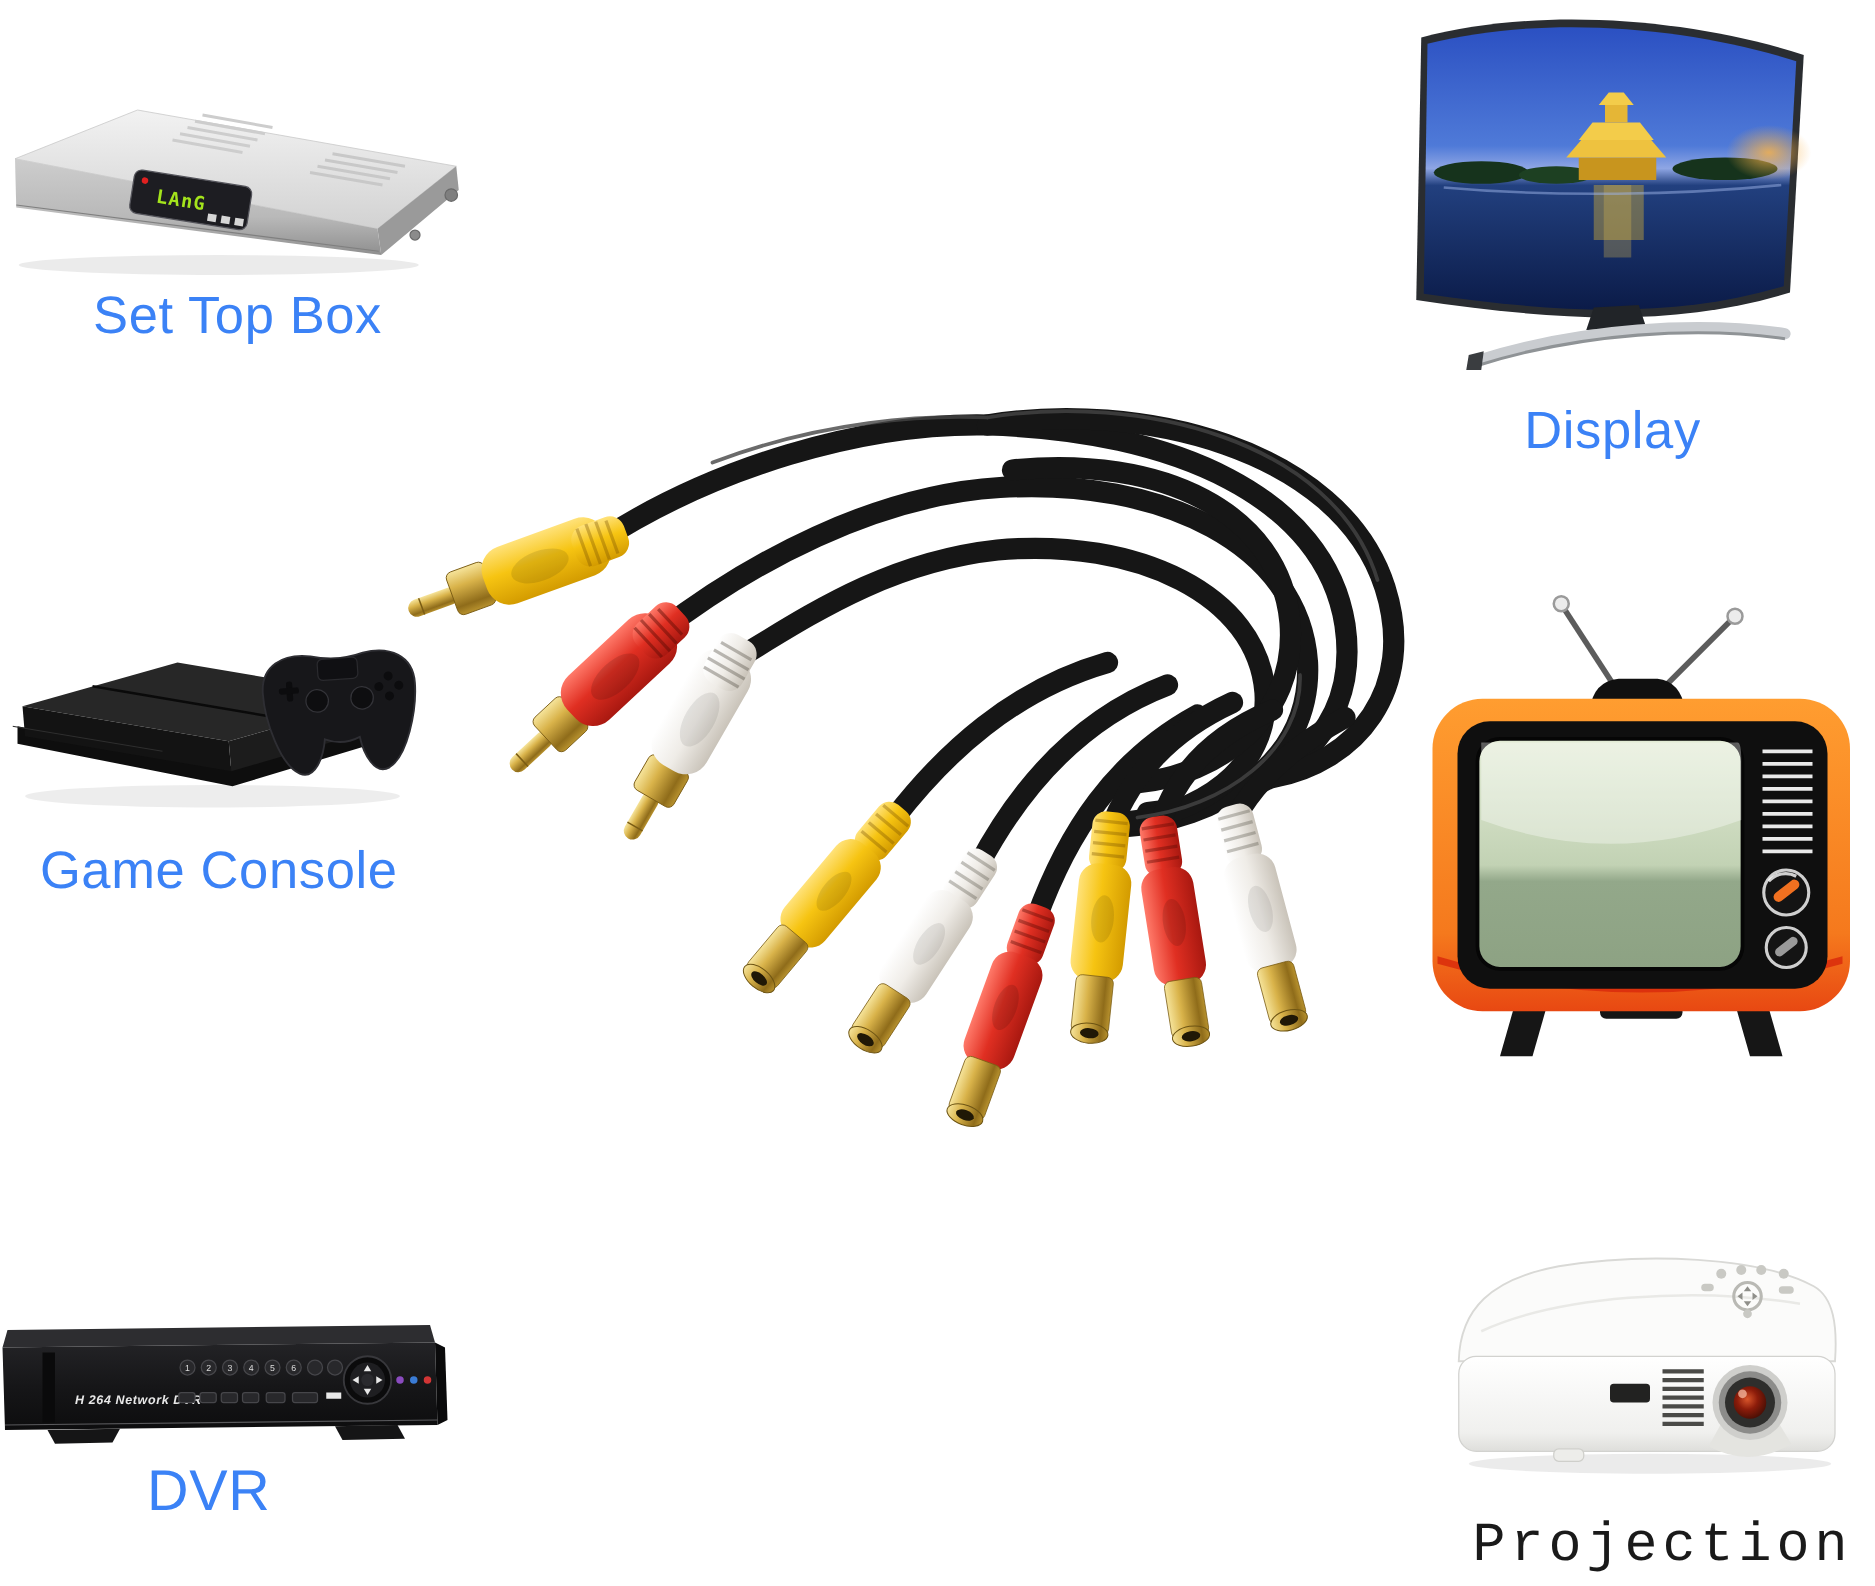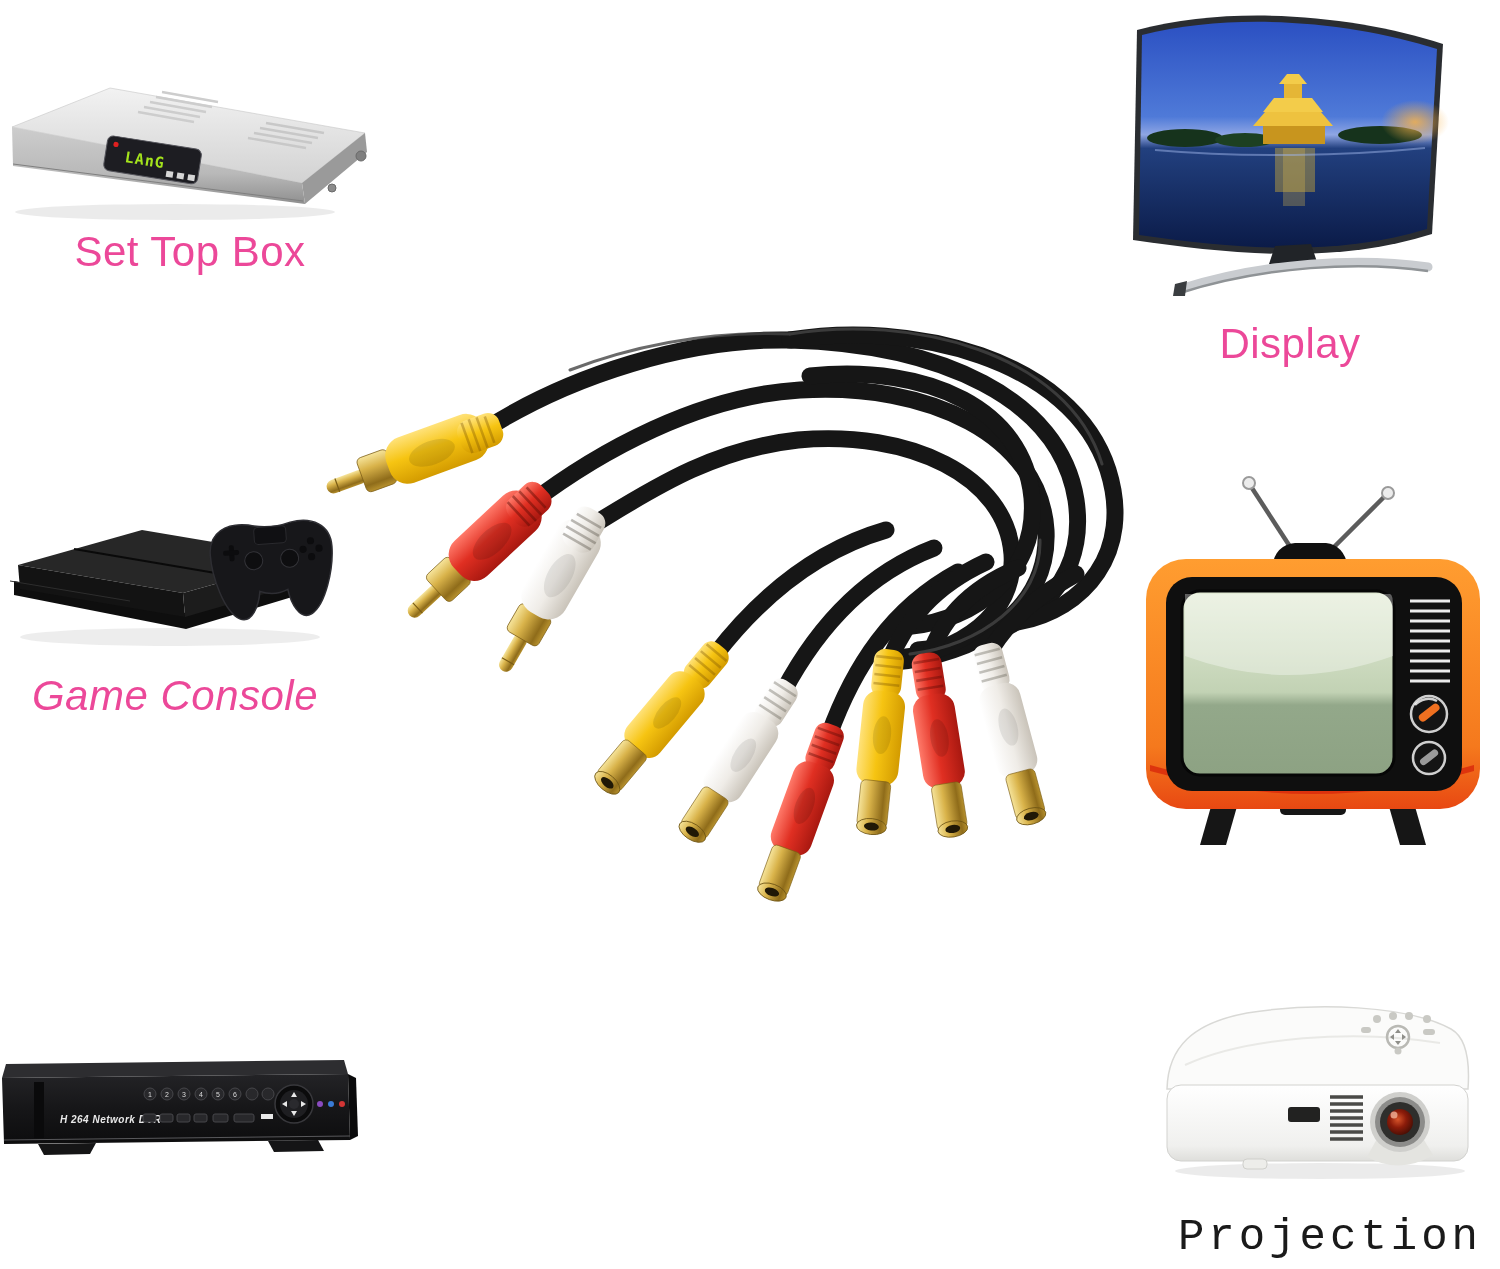--- a/index.html
+++ b/index.html
@@ -1,19 +1,19 @@
 <!DOCTYPE html>
 <html><head>
 <meta charset="utf-8">
 <style>
   html,body{margin:0;padding:0;background:#ffffff;}
   #stage{position:relative;width:1500px;height:1269px;background:#ffffff;overflow:hidden;
          font-family:"Liberation Sans",sans-serif;}
   .dev{position:absolute;}
-  .label{position:absolute;color:#ec4899;text-align:center;font-size:42px;
+  .label{position:absolute;color:#3b82f6;text-align:center;font-size:42px;
          font-family:"Liberation Sans",sans-serif;letter-spacing:0.5px;}
   .label.big{font-size:46px;}
   .label.mono{font-family:"Liberation Mono",monospace;font-size:44px;letter-spacing:4px;color:#1a1a1a;}
   svg{display:block;}
 </style>
 </head>
 <body>
 
 <div id="stage">
 
@@ -116,21 +116,21 @@
           <rect x="21" y="24" width="5" height="16" rx="2"></rect>
           <rect x="15" y="29" width="16" height="5" rx="2"></rect>
           <circle cx="103" cy="25" r="3.6"></circle>
             <circle cx="111" cy="33" r="3.6"></circle>
           <circle cx="103" cy="41" r="3.6"></circle>
             <circle cx="95" cy="33" r="3.6"></circle>
         </g>
       </g>
     </svg>
   </div>
-  <div class="label" style="left:10px;top:672px;width:330px;font-style:italic;">Game Console</div>
+  <div class="label" style="left:10px;top:672px;width:330px;">Game Console</div>
 
   <div class="dev" style="left:1130px;top:465px;width:365px;height:395px;">
     <svg width="365" height="395" viewBox="0 0 365 395">
       <defs>
         <linearGradient id="tvBody" x1="0" y1="0" x2="0" y2="1">
           <stop offset="0" stop-color="#ff9d30"></stop>
             <stop offset="0.75" stop-color="#f5791d"></stop>
             <stop offset="1" stop-color="#e84812"></stop>
         </linearGradient>
         <linearGradient id="tvScreen" x1="0" y1="0" x2="0" y2="1">
@@ -236,20 +236,21 @@
       </g>
 
       <circle cx="320" cy="56" r="3" fill="#8a4bbf"></circle>
       <circle cx="331" cy="56" r="3" fill="#3a7bd5"></circle>
       <circle cx="342" cy="56" r="3" fill="#d23535"></circle>
       <line x1="4" y1="92" x2="350" y2="88" stroke="#59595c" stroke-width="1"></line>
       <polygon points="38,96 96,95 90,106 44,107" fill="#151516"></polygon>
       <polygon points="268,93 318,92 324,103 274,104" fill="#151516"></polygon>
     </svg>
   </div>
+  <div class="label big" style="left:0px;top:1165px;width:334px;">DVR</div>
 
   <div class="dev" style="left:1155px;top:985px;width:330px;height:205px;">
     <svg width="330" height="205" viewBox="0 0 330 205">
       <defs>
         <linearGradient id="projFront" x1="0" y1="0" x2="0" y2="1">
           <stop offset="0" stop-color="#ffffff"></stop>
             <stop offset="0.8" stop-color="#f0f0ee"></stop>
             <stop offset="1" stop-color="#dededb"></stop>
         </linearGradient>
         <radialGradient id="lensGlass" cx="0.42" cy="0.4" r="0.7">

